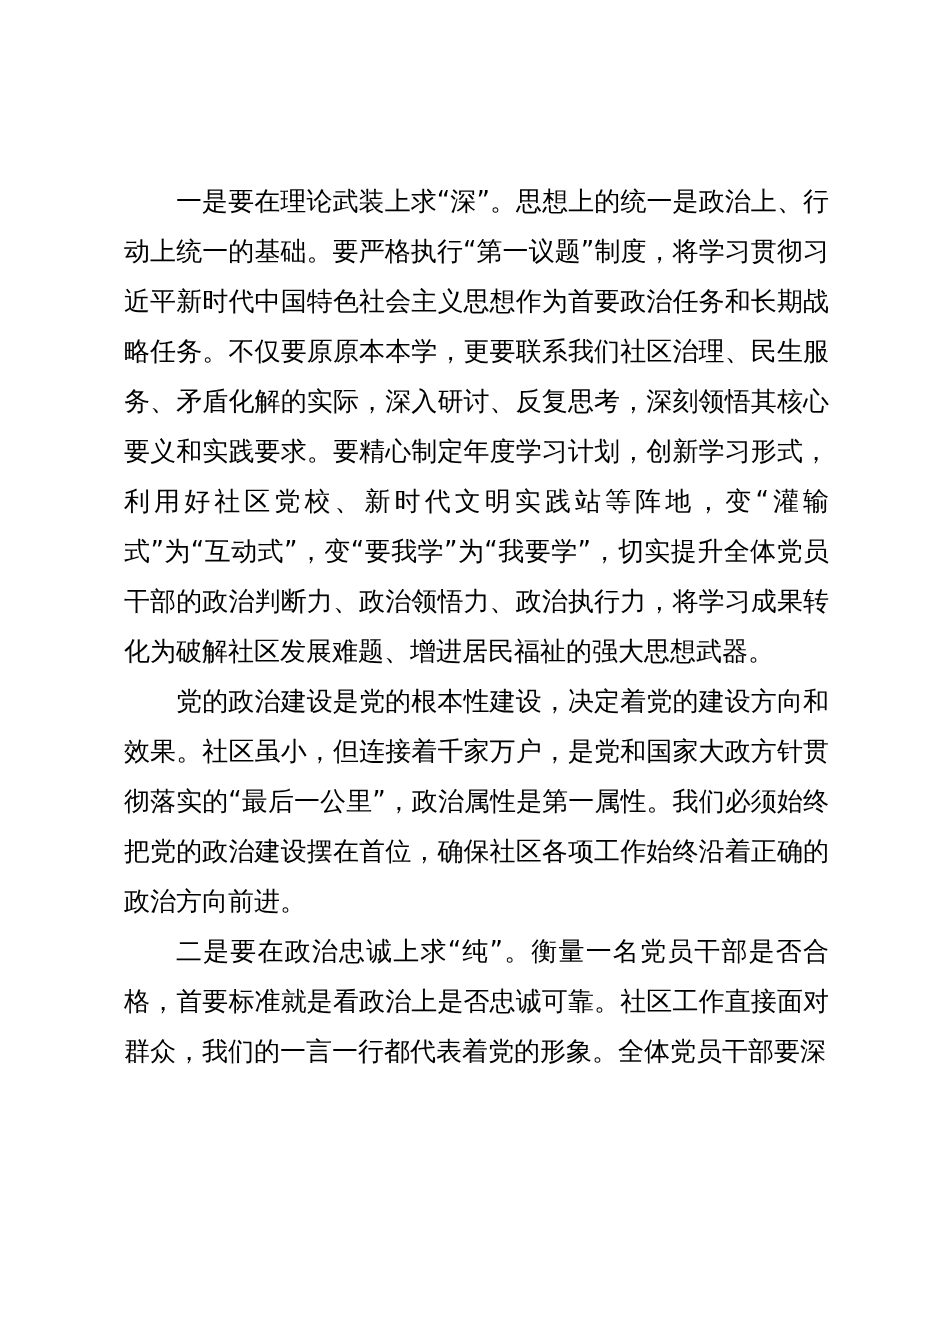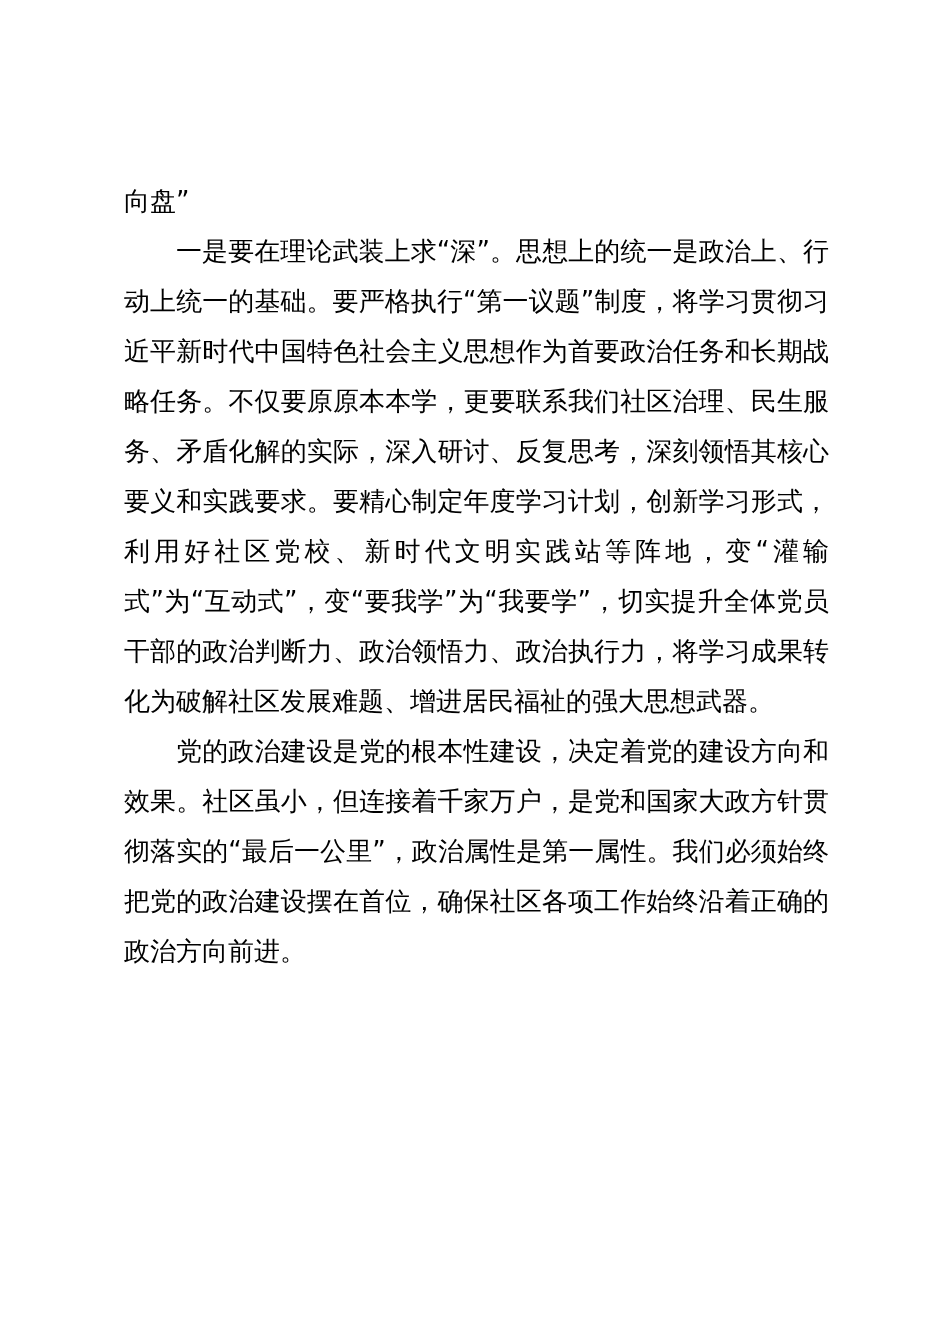--- a/index.html
+++ b/index.html
@@ -35,17 +35,17 @@
   }
   .para.no-indent {
     text-indent: 0;
   }
 </style>
 </head>
 <body>
 
 <div class="page">
   <div class="doc-body">
-    <p class="para no-indent">向盘”</p>
     <p class="para">一是要在理论武装上求“深”。思想上的统一是政治上、行动上统一的基础。要严格执行“第一议题”制度，将学习贯彻习近平新时代中国特色社会主义思想作为首要政治任务和长期战略任务。不仅要原原本本学，更要联系我们社区治理、民生服务、矛盾化解的实际，深入研讨、反复思考，深刻领悟其核心要义和实践要求。要精心制定年度学习计划，创新学习形式，利用好社区党校、新时代文明实践站等阵地，变“灌输式”为“互动式”，变“要我学”为“我要学”，切实提升全体党员干部的政治判断力、政治领悟力、政治执行力，将学习成果转化为破解社区发展难题、增进居民福祉的强大思想武器。</p>
     <p class="para">党的政治建设是党的根本性建设，决定着党的建设方向和效果。社区虽小，但连接着千家万户，是党和国家大政方针贯彻落实的“最后一公里”，政治属性是第一属性。我们必须始终把党的政治建设摆在首位，确保社区各项工作始终沿着正确的政治方向前进。</p>
+    <p class="para">二是要在政治忠诚上求“纯”。衡量一名党员干部是否合格，首要标准就是看政治上是否忠诚可靠。社区工作直接面对群众，我们的一言一行都代表着党的形象。全体党员干部要深</p>
   </div>
 </div>
 
 </body></html>

